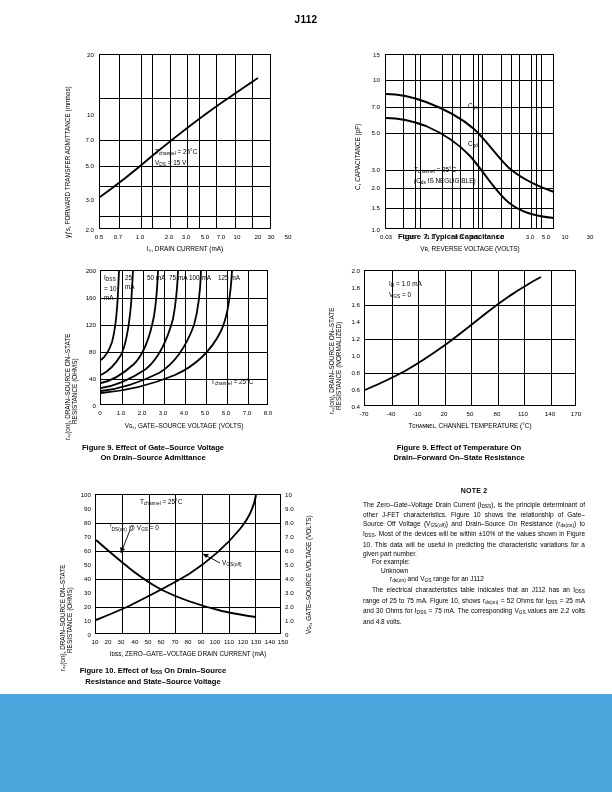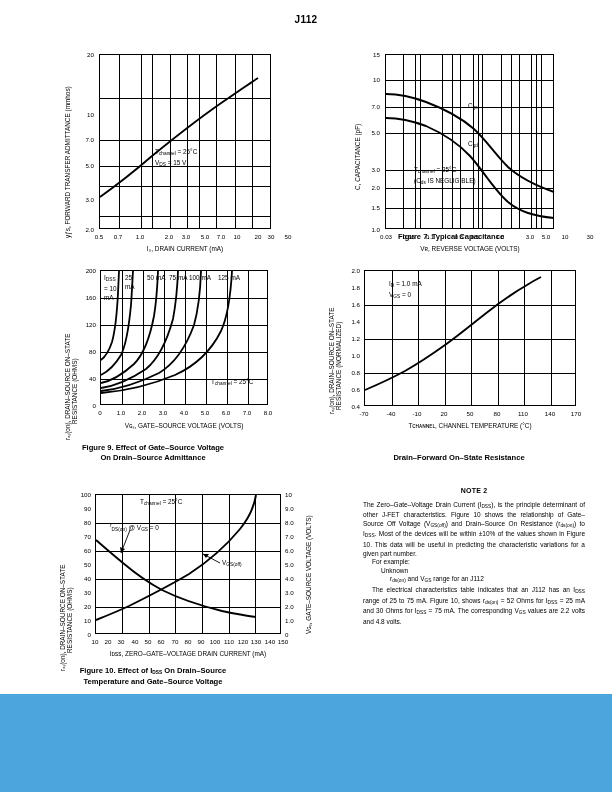--- a/index.html
+++ b/index.html
@@ -322,20 +322,21 @@
     <div class="xt" style="left:111px;top:148px;">-10</div>
     <div class="xt" style="left:138px;top:148px;">20</div>
     <div class="xt" style="left:164px;top:148px;">50</div>
     <div class="xt" style="left:191px;top:148px;">80</div>
     <div class="xt" style="left:217px;top:148px;">110</div>
     <div class="xt" style="left:244px;top:148px;">140</div>
     <div class="xt" style="left:270px;top:148px;">170</div>
 
     <div class="xlab" style="left:164px;top:160px;">Tᴄʜᴀɴɴᴇʟ, CHANNEL TEMPERATURE (°C)</div>
   </div>
+  <div class="caption" style="left:306px;top:443px;width:306px;">Figure 9. Effect of Temperature On</div>
   <div class="caption" style="left:306px;top:453px;width:306px;">Drain–Forward On–State Resistance</div>
 
   <div class="fig" style="left:0px;top:486px;width:306px;height:190px;">
     <div class="ylab" style="left:58px;top:185px;">rₓₛ(on), DRAIN–SOURCE ON–STATE</div>
     <div class="ylab2" style="left:66px;top:167px;">RESISTANCE (OHMS)</div>
 
     <div class="yt" style="left:69px;top:8px;width:22px;">100</div>
     <div class="yt" style="left:69px;top:22px;width:22px;">90</div>
     <div class="yt" style="left:69px;top:36px;width:22px;">80</div>
     <div class="yt" style="left:69px;top:50px;width:22px;">70</div>
@@ -417,21 +418,21 @@
     <div class="xt" style="left:243px;top:152px;">120</div>
     <div class="xt" style="left:256px;top:152px;">130</div>
     <div class="xt" style="left:270px;top:152px;">140</div>
     <div class="xt" style="left:283px;top:152px;">150</div>
 
     <div class="xlab" style="left:188px;top:164px;">Iᴅѕѕ, ZERO–GATE–VOLTAGE DRAIN CURRENT (mA)</div>
   </div>
   <div class="caption" style="left:0px;top:666px;width:306px;">
     Figure 10. Effect of I<sub>DSS</sub> On Drain–Source
   </div>
-  <div class="caption" style="left:0px;top:677px;width:306px;">Temperature and Gate–Source Voltage</div>
+  <div class="caption" style="left:0px;top:677px;width:306px;">Resistance and State–Source Voltage</div>
 
   <div class="notebox" style="left:363px;top:487px;width:222px;">
     <div class="notetitle">NOTE 2</div>
     <div>
       <span class="noteline">
         The Zero–Gate–Voltage Drain Current (I<sub>DSS</sub>), is the principle
         determinant of other J-FET characteristics. Figure 10 shows
         the relationship of Gate–Source Off Voltage (V<sub>GS(off)</sub>) and
         Drain–Source On Resistance (r<sub>ds(on)</sub>) to I<sub>DSS</sub>. Most of the
         devices will be within ±10% of the values shown in Figure 10.

